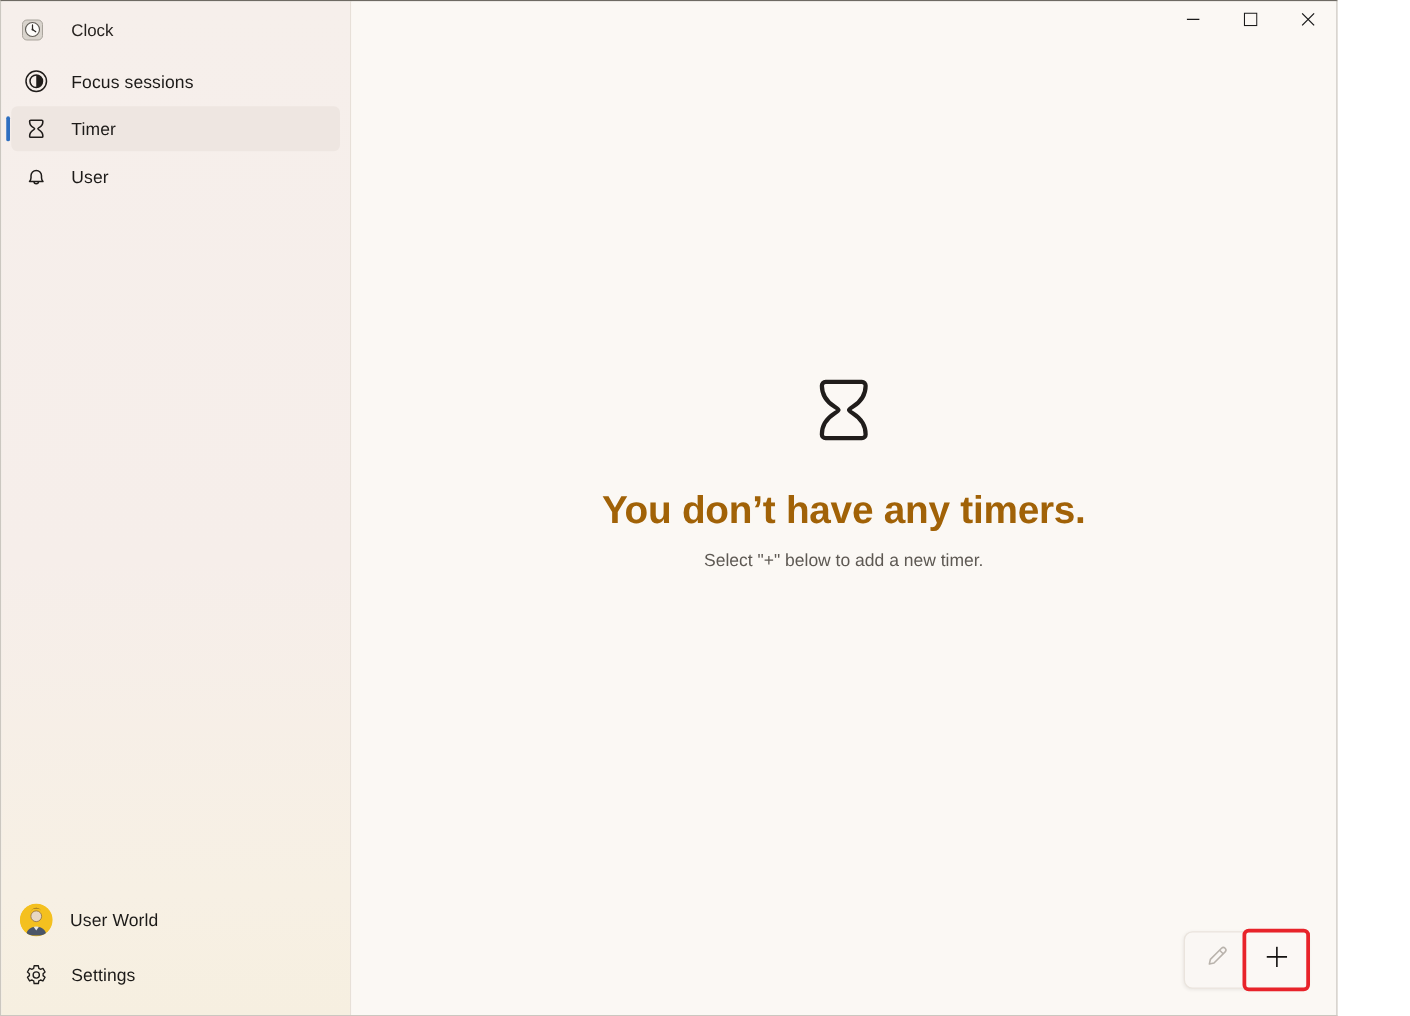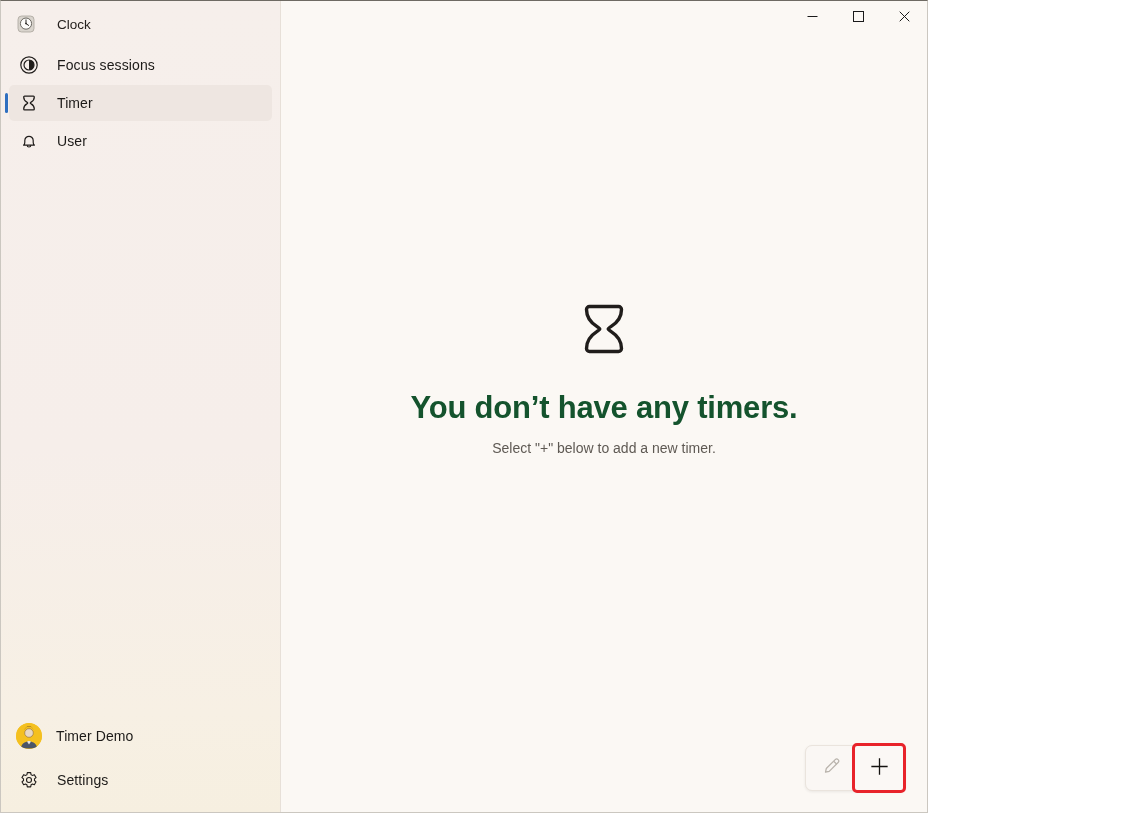--- a/index.html
+++ b/index.html
@@ -7,21 +7,21 @@
   html, body {
     width: 1128px;
     height: 813px;
     overflow: hidden;
     font-family: "Liberation Sans", sans-serif;
     background: #ffffff;
   }
 
   #window {
     position: relative;
-    width: 928px;
+    width: 1070px;
     height: 813px;
     display: flex;
     background: #faf7f3;
     border-top: 1px solid #6e6a63;
     border-left: 1px solid #cbc7c0;
     border-right: 1px solid #cbc7c0;
     border-bottom: 1px solid #cbc7c0;
     overflow: hidden;
   }
 
@@ -163,21 +163,21 @@
     justify-content: center;
     padding-bottom: 60px;
   }
   #hourglass-wrap {
     margin-bottom: 26px;
     color: #201d1b;
   }
   #empty-title {
     font-size: 31px;
     font-weight: 600;
-    color: #14532d;
+    color: #a16207;
     letter-spacing: -0.2px;
     margin-bottom: 14px;
   }
   #empty-subtitle {
     font-size: 14px;
     color: #5e5953;
   }
 
   
   #command-bar {
@@ -277,21 +277,21 @@
       <div class="footer-item">
         <span class="avatar">
           <svg width="26" height="26" viewBox="0 0 26 26">
             <circle cx="13" cy="13" r="13" fill="#f4c01f"></circle>
             <circle cx="13" cy="10" r="4.3" fill="#e8d8c2" stroke="#8a6a45" stroke-width="0.6"></circle>
             <path d="M8.6 7.6 a4.4 4.4 0 0 1 8.8 0 c0 -3 -1.9 -3.8 -4.4 -3.8 s-4.4 0.8 -4.4 3.8 z" fill="#6b4a2a"></path>
             <path d="M4.8 25.4 c0.4 -4.6 3.8 -7.0 8.2 -7.0 s7.8 2.4 8.2 7.0 z" fill="#4a5568"></path>
             <path d="M11.0 18.6 L13 21.4 L15.0 18.6 L13.8 18.1 L12.2 18.1 Z" fill="#e8e6e2"></path>
           </svg>
         </span>
-        <span class="nav-label">Timer Demo</span>
+        <span class="nav-label">User World</span>
       </div>
 
       <div class="footer-item">
         <span class="nav-icon">
           <svg width="20" height="20" viewBox="0 0 20 20" fill="none">
             <path d="M8.3 2.6 h3.4 l0.35 2.05 a5.6 5.6 0 0 1 1.35 0.78 l1.95 -0.75 l1.7 2.94 l-1.6 1.32 a5.6 5.6 0 0 1 0 1.56 l1.6 1.32 l-1.7 2.94 l-1.95 -0.75 a5.6 5.6 0 0 1 -1.35 0.78 l-0.35 2.05 h-3.4 l-0.35 -2.05 a5.6 5.6 0 0 1 -1.35 -0.78 l-1.95 0.75 l-1.7 -2.94 l1.6 -1.32 a5.6 5.6 0 0 1 0 -1.56 l-1.6 -1.32 l1.7 -2.94 l1.95 0.75 a5.6 5.6 0 0 1 1.35 -0.78 z" stroke="#201d1b" stroke-width="1.1" stroke-linejoin="round"></path>
             <circle cx="10" cy="10" r="2.5" stroke="#201d1b" stroke-width="1.1"></circle>
           </svg>
         </span>
         <span class="nav-label">Settings</span>

